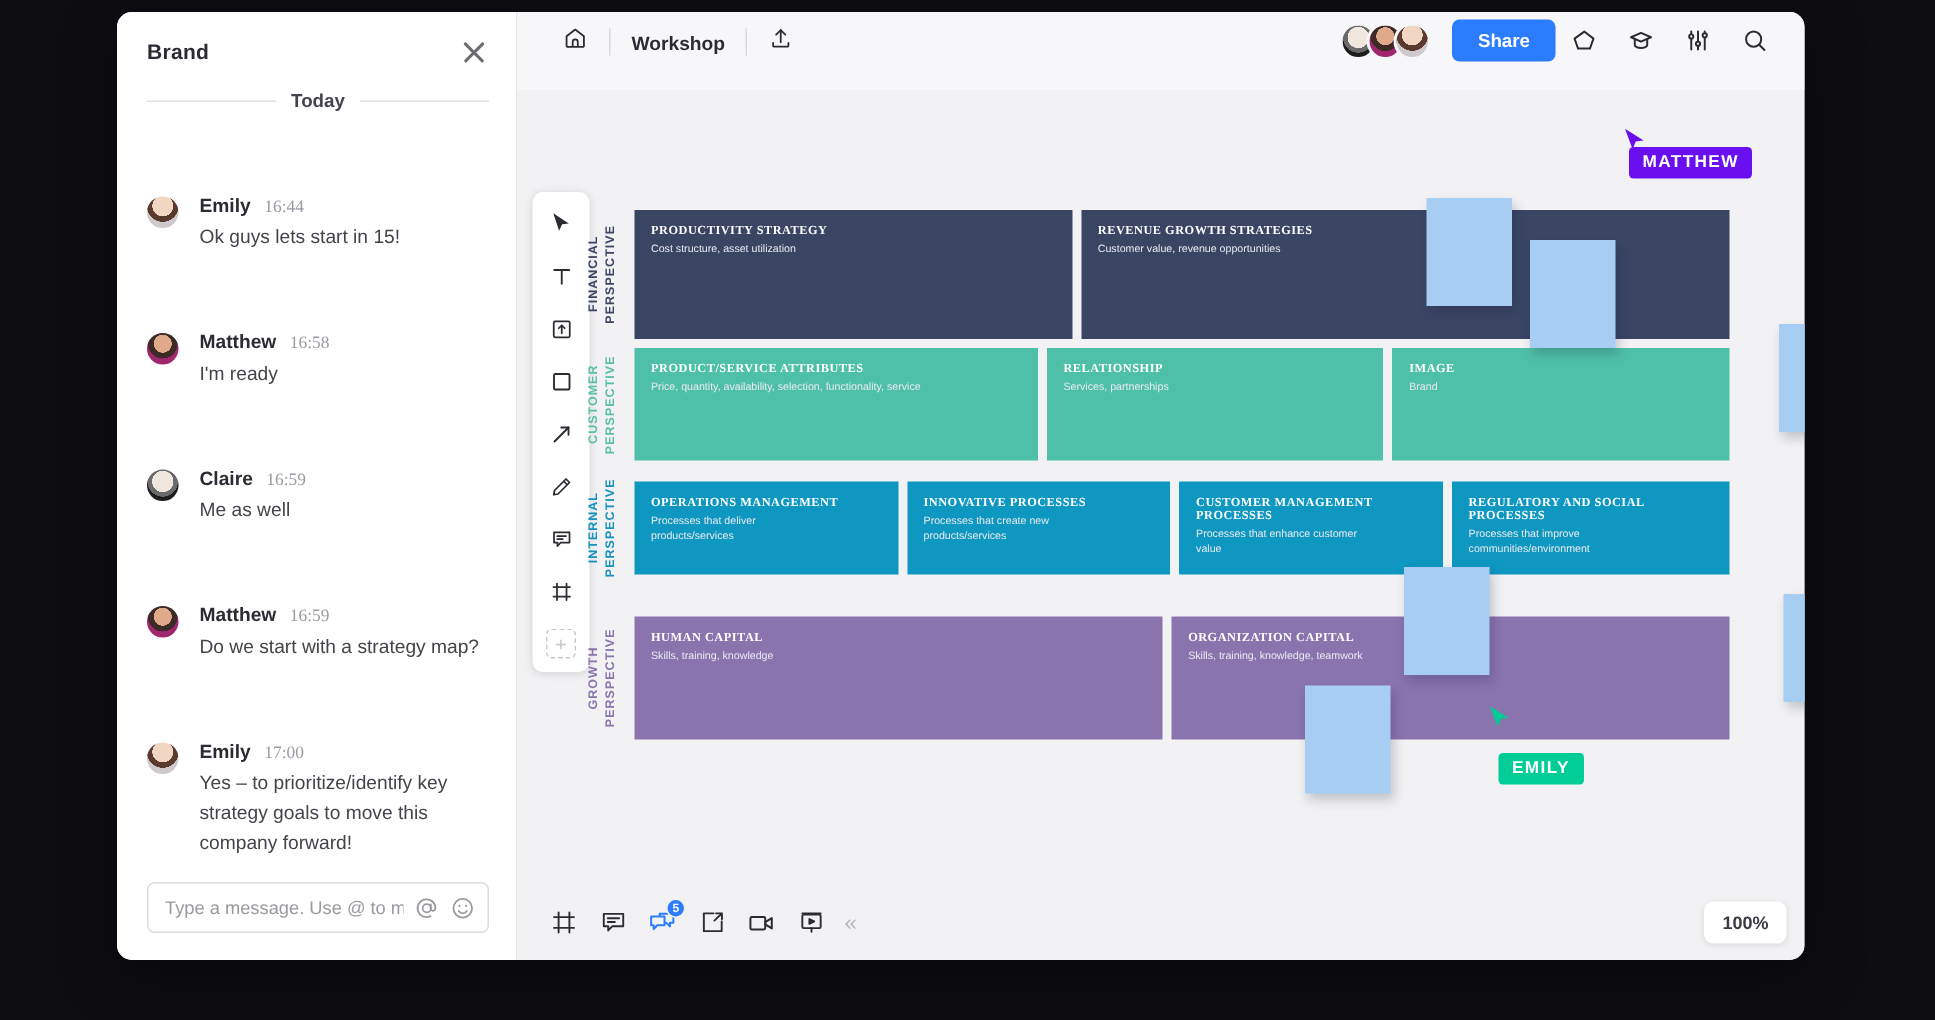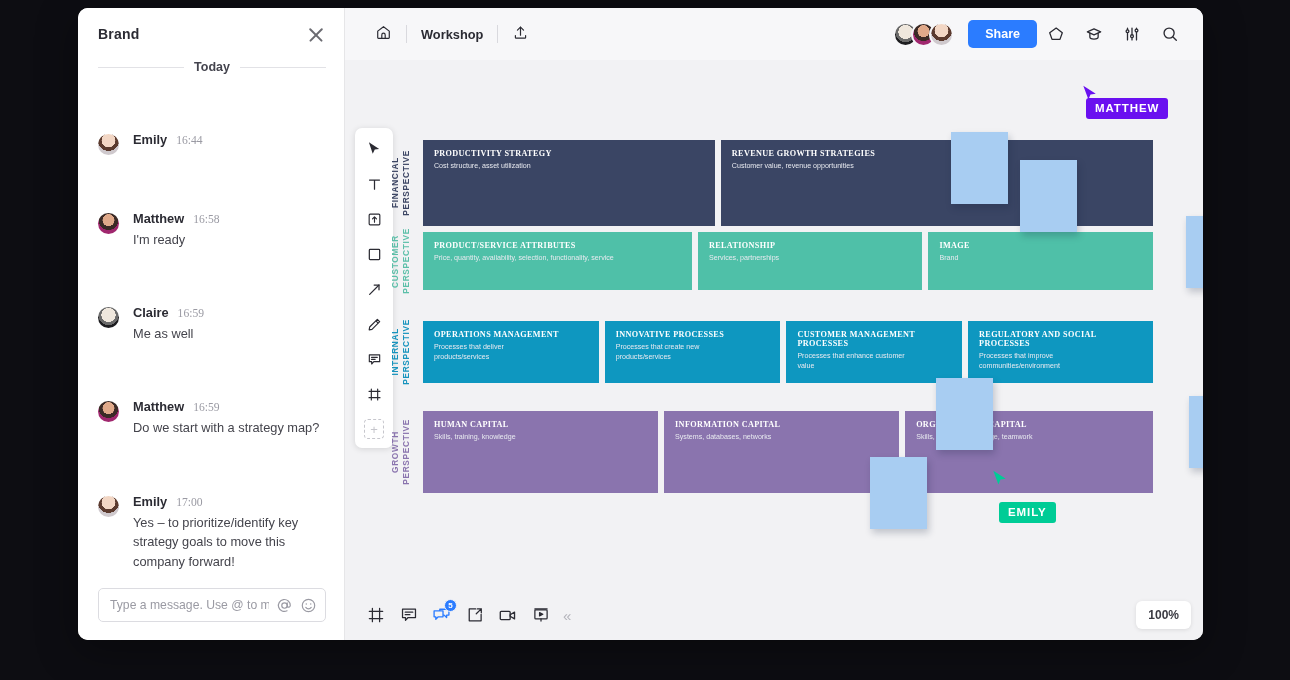--- a/index.html
+++ b/index.html
@@ -84,21 +84,21 @@
   }
   .chat-input input::placeholder { color: #9a9aa3; }
   .ic-btn { width: 17px; height: 17px; cursor: pointer; flex: 0 0 auto; }
   .ic-btn svg { display: block; }
 
   
   .board-area { flex: 1 1 auto; position: relative; background: #f2f2f4; }
 
   .top-bar {
     position: absolute; left: 0; top: 0; right: 0; height: 52px;
-    background: #f7f7f9; display: flex; align-items: center;
+    background: #f7f7f9; display: flex; align-items: flex-start;
     padding: 0 14px 0 12px;
   }
   .tb-group {
     display: flex; align-items: center; background: #f7f7f9;
     border-radius: 6px; height: 40px; padding: 0 4px;
   }
   .tb-cell {
     display: flex; align-items: center; justify-content: center;
     height: 40px; padding: 0 14px; cursor: pointer;
   }
@@ -210,20 +210,21 @@
         <div class="line"></div>
       </div>
 
       <div class="msg">
         <div class="avatar emily"></div>
         <div>
           <div class="msg-head">
             <div class="msg-name">Emily</div>
             <div class="msg-time">16:44</div>
           </div>
+          <div class="msg-body">Ok guys lets start in 15!</div>
         </div>
       </div>
 
       <div class="msg">
         <div class="avatar matthew"></div>
         <div>
           <div class="msg-head">
             <div class="msg-name">Matthew</div>
             <div class="msg-time">16:58</div>
           </div>
@@ -407,21 +408,21 @@
         <div class="cell" style="flex:1; background:#3a4564;">
           <h4>PRODUCTIVITY STRATEGY</h4>
           <p>Cost structure, asset utilization</p>
         </div>
         <div class="cell" style="flex:1.52; background:#3a4564;">
           <h4>REVENUE GROWTH STRATEGIES</h4>
           <p>Customer value, revenue opportunities</p>
         </div>
       </div>
 
-      <div class="row" style="top:92px; height:58px;">
+      <div class="row" style="top:92px; height:75px;">
         <div class="row-label">
           <span style="color:#5bbfa8">CUSTOMER</span>
           <span style="color:#5bbfa8">PERSPECTIVE</span>
         </div>
         <div class="cell" style="flex:1; background:#4fc0a8;">
           <h4>PRODUCT/SERVICE ATTRIBUTES</h4>
           <p>Price, quantity, availability, selection, functionality, service</p>
         </div>
         <div class="cell" style="flex:0.82; background:#4fc0a8;">
           <h4>RELATIONSHIP</h4>
@@ -457,24 +458,20 @@
       </div>
 
       <div class="row" style="top:271px; height:82px;">
         <div class="row-label">
           <span style="color:#8a74ae">GROWTH</span>
           <span style="color:#8a74ae">PERSPECTIVE</span>
         </div>
         <div class="cell" style="flex:1; background:#8a74ae;">
           <h4>HUMAN CAPITAL</h4>
           <p>Skills, training, knowledge</p>
-        </div>
-        <div class="cell" style="flex:1; background:#8a74ae;">
-          <h4>INFORMATION CAPITAL</h4>
-          <p>Systems, databases, networks</p>
         </div>
         <div class="cell" style="flex:1.06; background:#8a74ae;">
           <h4>ORGANIZATION CAPITAL</h4>
           <p>Skills, training, knowledge, teamwork</p>
         </div>
       </div>
 
       <div class="note" style="left:528px; top:-8px;  width:57px; height:72px;"></div>
       <div class="note" style="left:597px; top:20px;  width:57px; height:72px;"></div>
 

